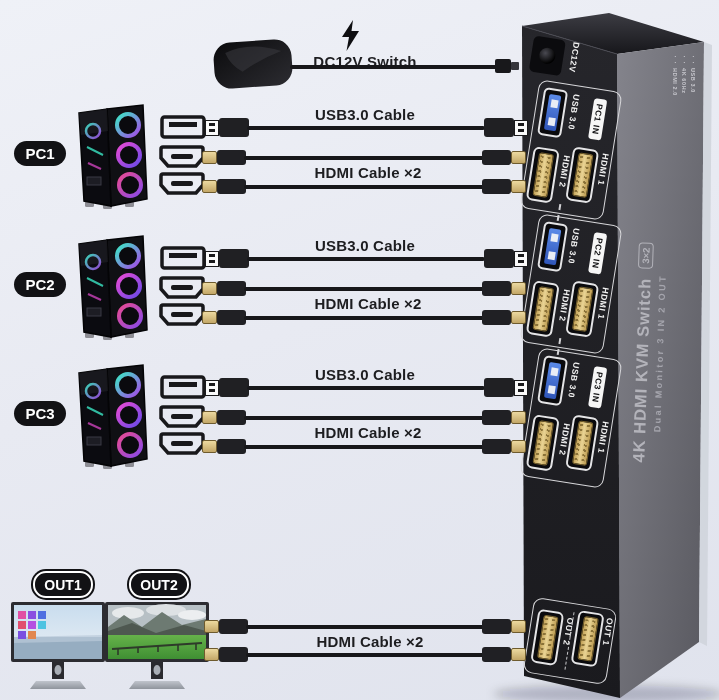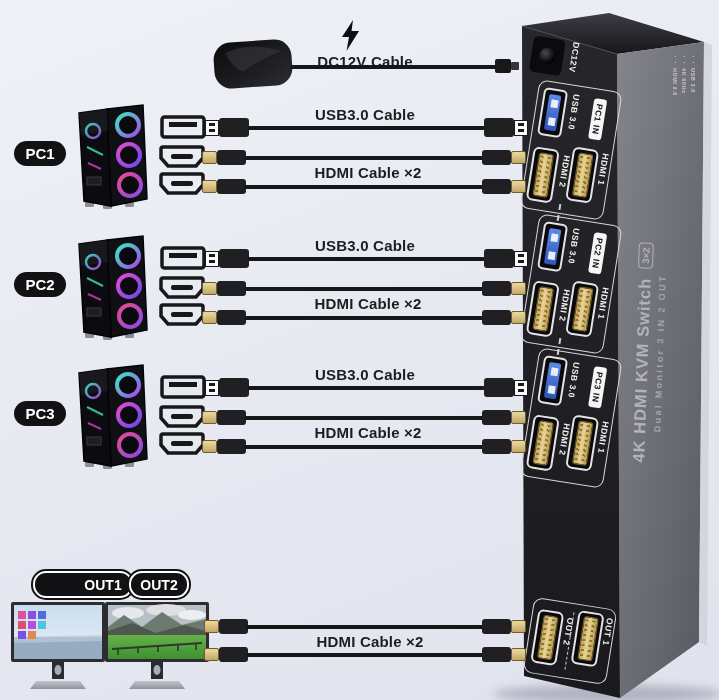--- a/index.html
+++ b/index.html
@@ -174,21 +174,21 @@
             <stop offset="0" stop-color="#0b0b0d"></stop>
             <stop offset="1" stop-color="#2c2c31"></stop>
           </linearGradient>
         </defs>
       <rect x="2" y="4" width="78" height="46" rx="17" fill="url(#gAd)" transform="rotate(-4 41 27)"></rect>
       <path d="M14,14 Q40,4 70,16 Q50,22 30,34 Q18,26 14,14 Z" fill="#3a3a40" opacity="0.55" transform="rotate(-4 41 27)"></path>
     </svg>
     <svg class="abs" style="left:342px;top:5px;" width="18" height="31" viewBox="0 0 18 31">
       <polygon points="11,0 0,17 7,17 4.5,31 17,11 9.5,11" fill="#0e0e11"></polygon>
     </svg>
-    <div class="cable-label" style="left:300px;top:38px;width:130px;">DC12V Cable</div>
+    <div class="cable-label" style="left:300px;top:38px;width:130px;">DC12V Switch</div>
     <div class="cline" style="left:290px;top:50px;width:207px;"></div>
     <div class="plug" style="left:495px;top:44px;">
       <span style="width:16px;height:14px;background:#18181b;border-radius:2px;display:block;"></span>
       <span style="width:8px;height:8px;background:#35353b;border-radius:1px;display:block;"></span>
     </div>
   </div>
 
   <div class="abs" style="left:0;top:100px;width:540px;height:122px;">
     <div class="pill pc-pill" style="left:14px;top:41px;">PC1</div>
     <svg class="abs" style="left:73px;top:3px;" width="80" height="106" viewBox="0 0 80 106">
@@ -395,21 +395,21 @@
         <span class="hdmi-body"></span>
       </div>
     <div class="cline" style="left:244px;top:85px;width:240px;"></div>
     <div class="plug" style="left:482px;top:79px;">
         <span class="hdmi-body"></span>
         <span class="hdmi-tip"></span>
       </div>
   </div>
 
   <div class="abs" style="left:0;top:565px;width:540px;height:135px;">
-    <div class="pill out-pill" style="left:33px;top:6px;padding-left:40px;">OUT1</div>
+    <div class="pill out-pill" style="left:33px;top:6px;">OUT1</div>
     <div class="pill out-pill" style="left:129px;top:6px;">OUT2</div>
 
     <svg class="abs" style="left:10px;top:36px;" width="96" height="94" viewBox="0 0 96 94">
       <defs>
         <linearGradient id="sky1" x1="0" y1="0" x2="0" y2="1">
             <stop offset="0" stop-color="#c9ddee"></stop>
             <stop offset="1" stop-color="#e9eff5"></stop>
           </linearGradient>
         <linearGradient id="base1" x1="0" y1="0" x2="0" y2="1">
             <stop offset="0" stop-color="#c0c4cc"></stop>

